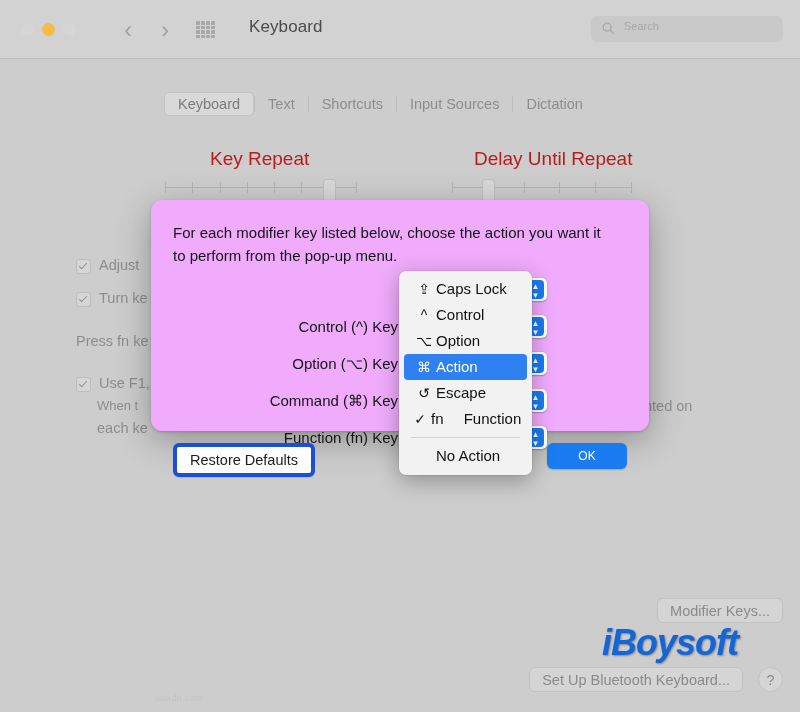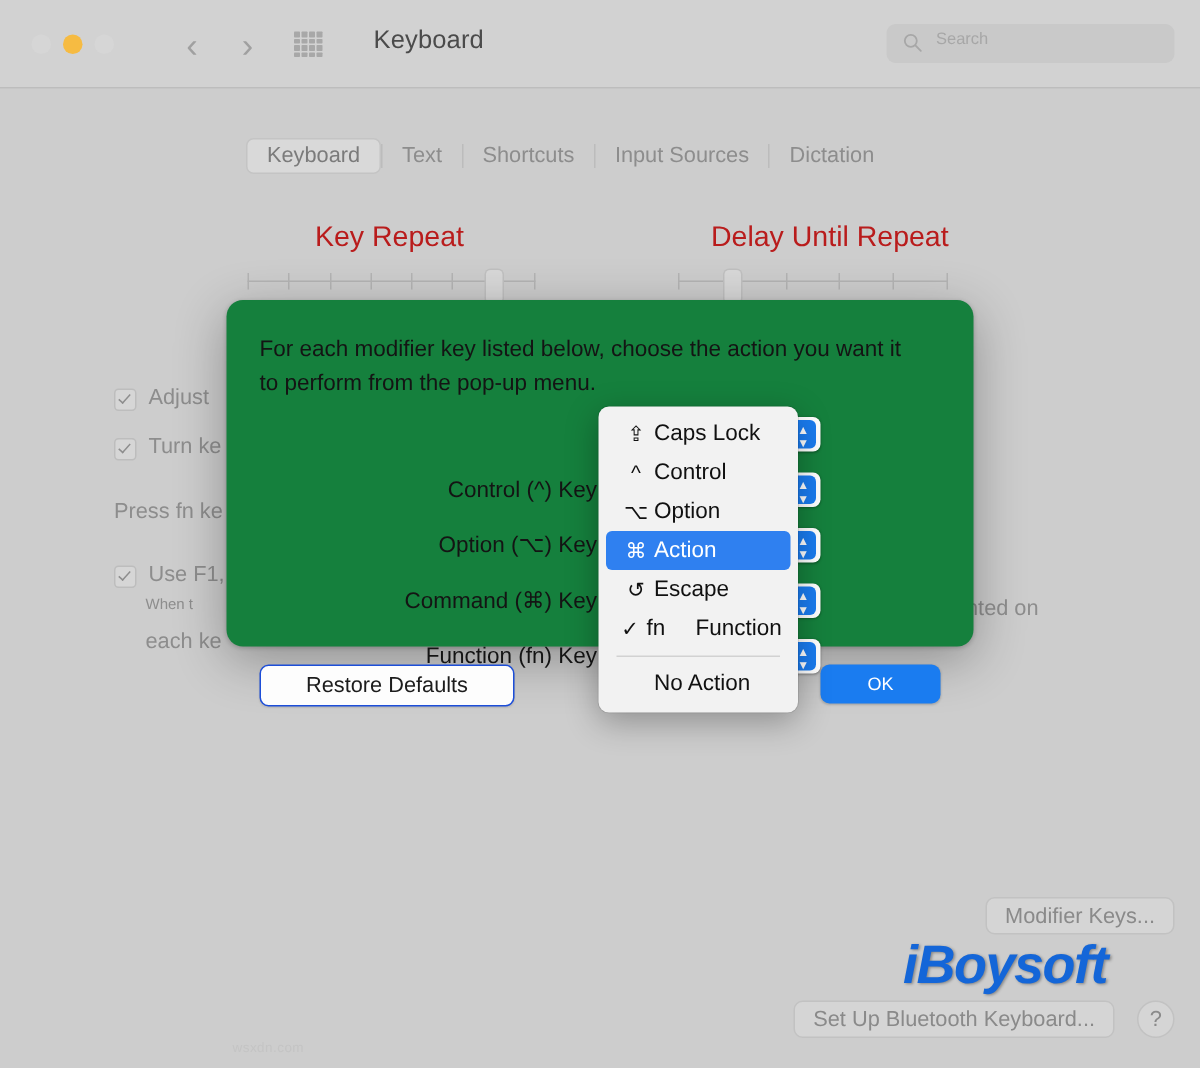--- a/index.html
+++ b/index.html
@@ -216,21 +216,21 @@
     width: 3px;
     height: 7px;
     border: solid #8d8d8d;
     border-width: 0 1.6px 1.6px 0;
     transform: rotate(42deg);
   }
   #chk-adjust   { left: 76px; top: 257px; }
   #chk-turn     { left: 76px; top: 290px; }
   #chk-usef1    { left: 76px; top: 375px; }
   #txt-pressfn  { position: absolute; left: 76px; top: 333px; font-size: 14.5px; color: #8d8d8d; white-space: nowrap; }
-  #txt-when1    { position: absolute; left: 97px; top: 398px; font-size: 10px; color: #8d8d8d; white-space: nowrap; }
+  #txt-when1    { position: absolute; left: 97px; top: 398px; font-size: 13px; color: #8d8d8d; white-space: nowrap; }
   #txt-when2    { position: absolute; left: 97px; top: 420px; font-size: 14.5px; color: #8d8d8d; white-space: nowrap; }
 
   
   .gray-btn {
     position: absolute;
     background: #d5d5d5;
     border: 1px solid #c2c2c2;
     border-radius: 6px;
     font-size: 14.5px;
     color: #8a8a8a;
@@ -271,21 +271,21 @@
     letter-spacing: 0.3px;
   }
 
   
   #sheet {
     position: absolute;
     left: 151px;
     top: 200px;
     width: 498px;
     height: 231px;
-    background: #15803d;
+    background: #f0abfc;
     border-radius: 11px;
     box-shadow: 0 9px 34px rgba(0,0,0,0.30), 0 1px 3px rgba(0,0,0,0.18);
   }
   #sheet-text {
     position: absolute;
     left: 22px;
     top: 21px;
     width: 444px;
     font-size: 15px;
     line-height: 23px;
@@ -331,23 +331,23 @@
     text-align: center;
     padding-top: 2px;
     box-sizing: border-box;
   }
 
   #btn-restore {
     position: absolute;
     left: 22px;
     top: 243px;
     height: 26px;
-    padding: 0 30px;
+    padding: 0 13px;
     background: #fdfdfd;
-    border: 1px solid #1d4ed8;
+    border: 4px solid #1d4ed8;
     border-radius: 6px;
     font-size: 14.5px;
     color: #1c1c1c;
     display: flex;
     align-items: center;
     box-shadow: 0 0.5px 1px rgba(0,0,0,0.09);
   }
   #btn-ok {
     position: absolute;
     right: 22px;

